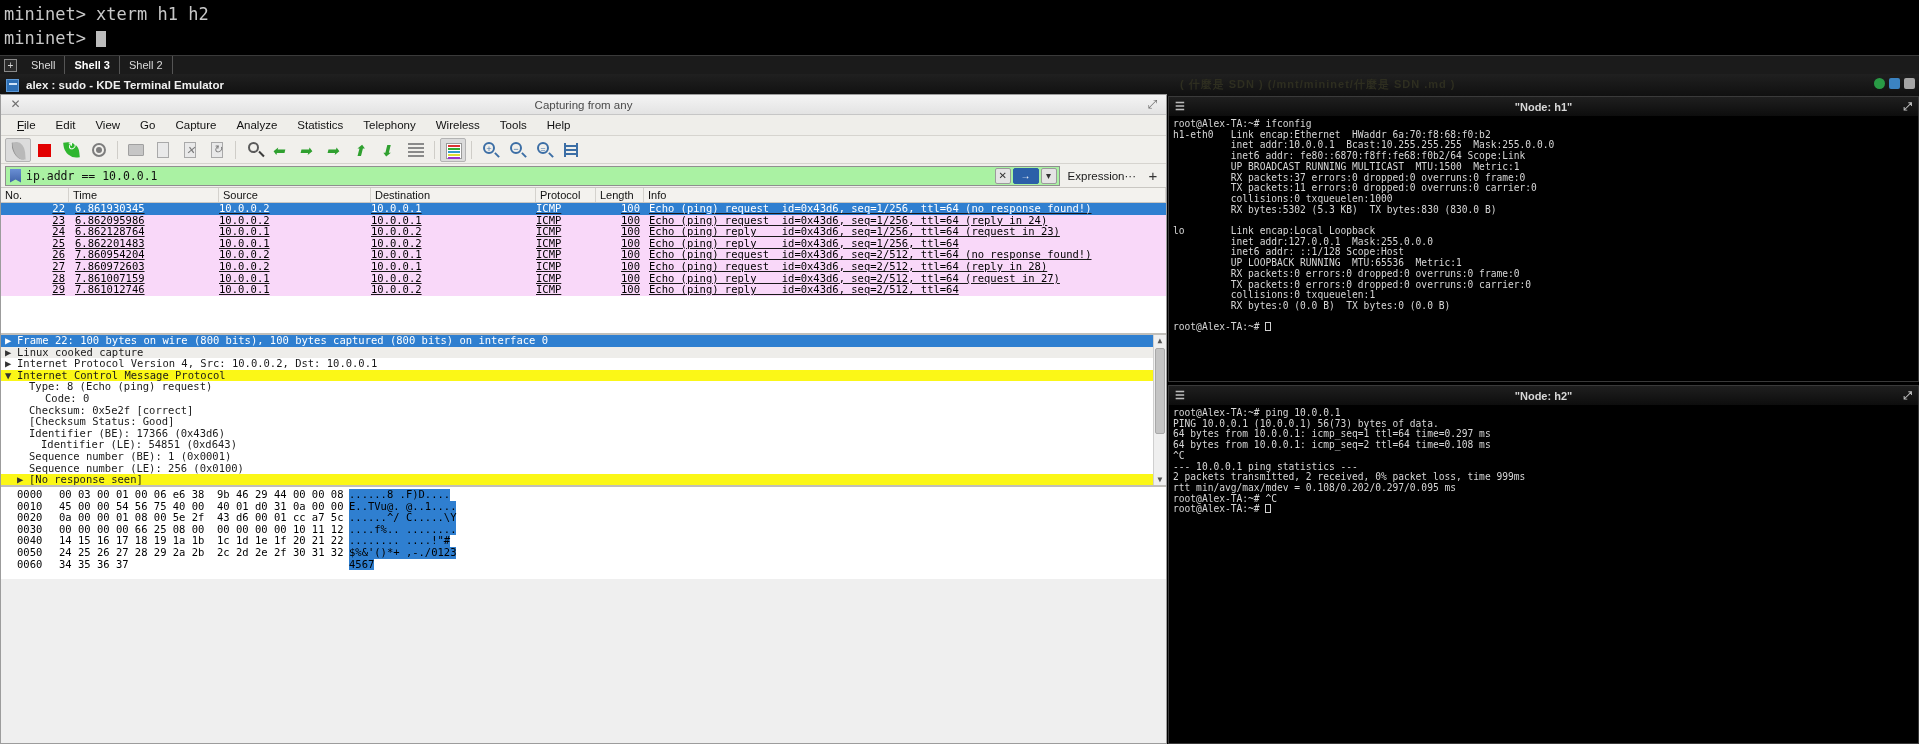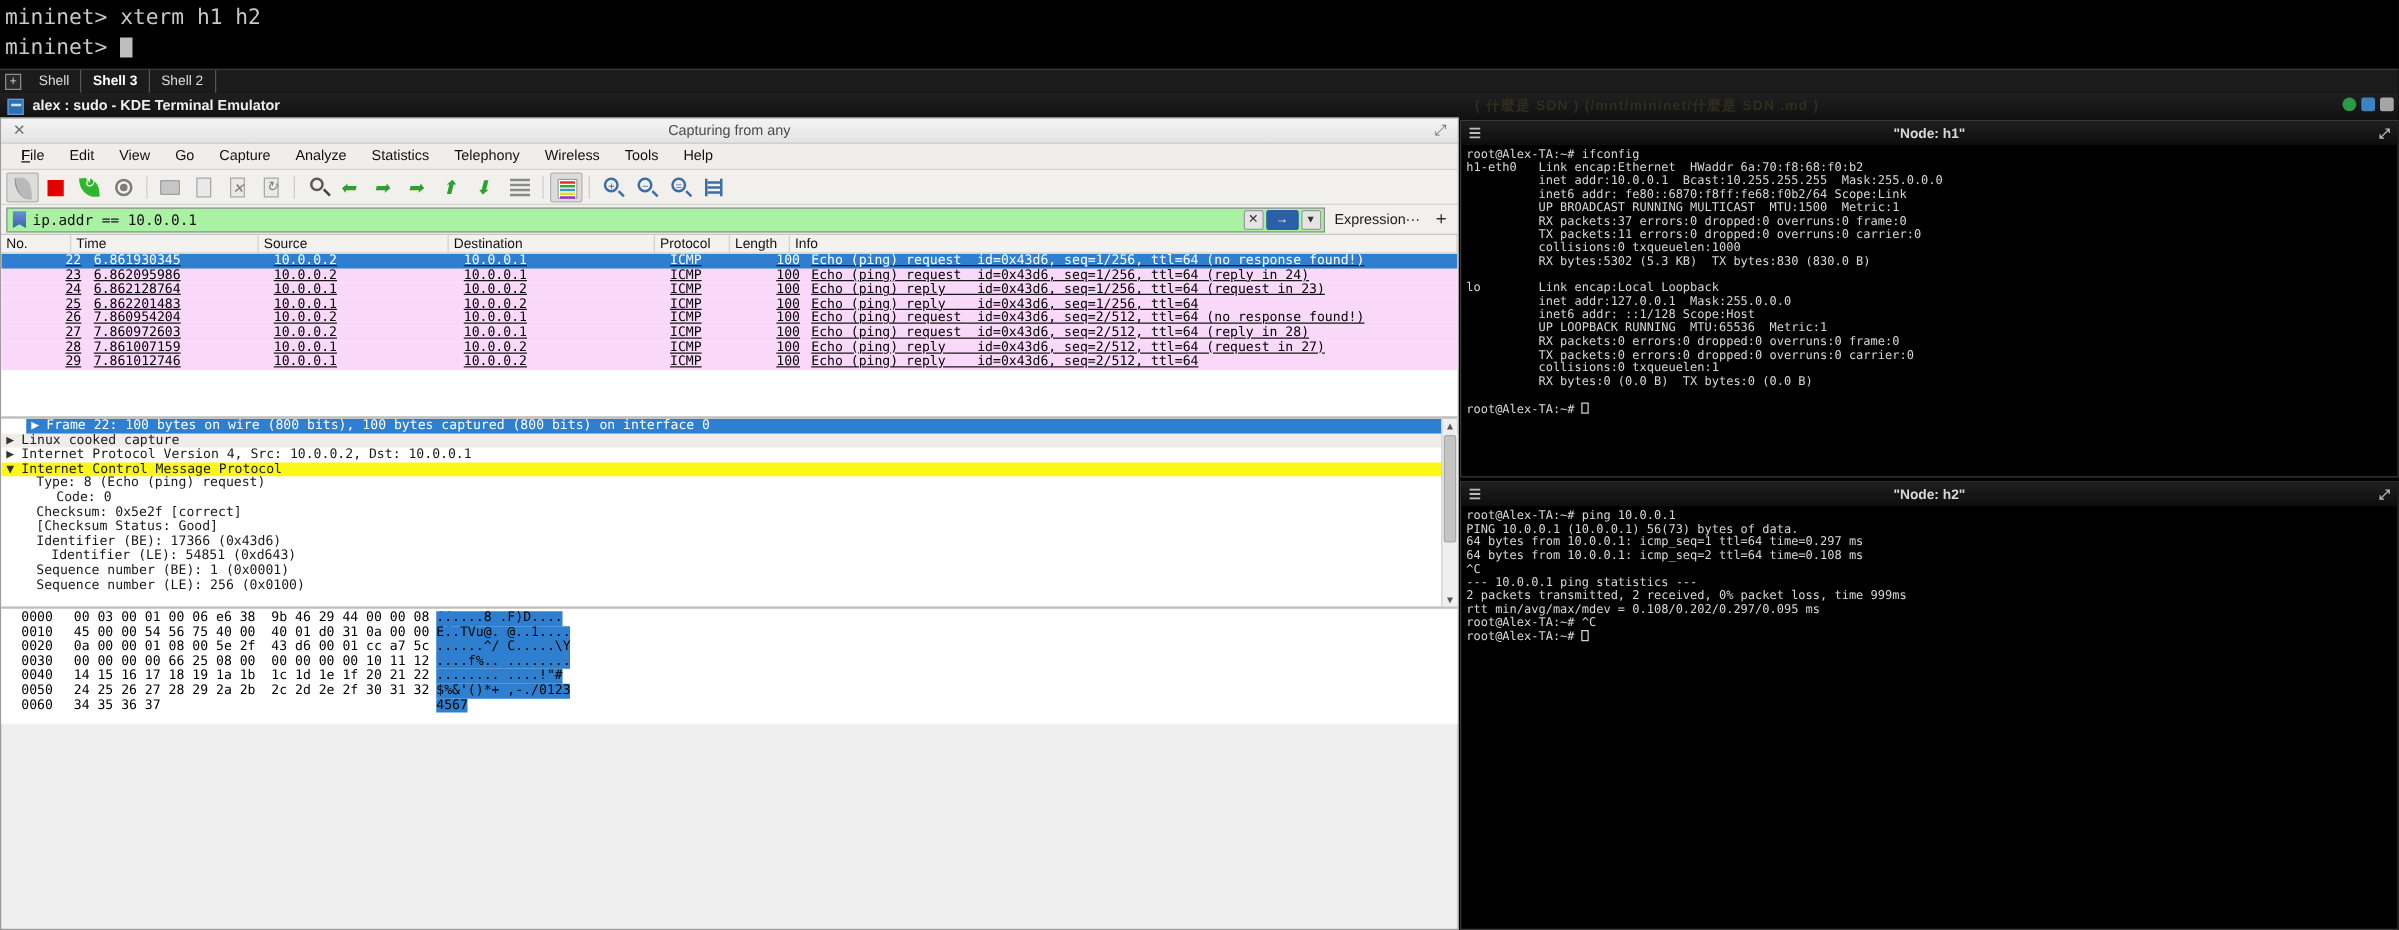--- a/index.html
+++ b/index.html
@@ -195,21 +195,21 @@
   .prow .c-len { width: 48px; text-align: right; padding-right: 4px; }
   .prow .c-info { flex: 1; padding-left: 5px; }
 
   
   .pkt-detail {
     height: 152px; background: #fff; border-top: 2px solid #c1bfba;
     overflow: hidden; position: relative;
     font-family: "DejaVu Sans Mono", monospace; font-size: 10.5px;
   }
   .drow { height: 11.6px; line-height: 11.6px; white-space: pre; padding-left: 4px; }
-  .drow.sel { background: #2f7fd0; color: #fff; margin-left: 20px; }
+  .drow.sel { background: #2f7fd0; color: #fff; }
   .drow.yellow { background: #fbf717; }
   .drow .tw { display: inline-block; width: 12px; color: #333; }
   .drow.sel .tw { color: #fff; }
 
   
   .pkt-bytes {
     height: 94px; background: #fff; border-top: 2px solid #c1bfba;
     font-family: "DejaVu Sans Mono", monospace; font-size: 10.5px;
     padding: 2px 0 0 4px; overflow: hidden;
   }
@@ -393,21 +393,21 @@
           <span class="fbtn">✕</span>
           <span class="fbtn blue wide">→</span>
           <span class="fbtn">▾</span>
         </span>
       </div>
       <span class="expr">Expression···</span>
       <span class="plus">+</span>
     </div>
 
     <div class="pkt-head">
-      <div style="width:56px">No.</div>
+      <div style="width:68px">No.</div>
       <div style="width:150px">Time</div>
       <div style="width:152px">Source</div>
       <div style="width:165px">Destination</div>
       <div style="width:60px">Protocol</div>
       <div style="width:48px">Length</div>
       <div style="flex:1">Info</div>
     </div>
 
     <div class="pkt-list">
       <div class="prow sel">
@@ -490,20 +490,21 @@
       <div class="drow"><span class="tw">▶</span><span>Internet Protocol Version 4, Src: 10.0.0.2, Dst: 10.0.0.1</span></div>
       <div class="drow yellow"><span class="tw">▼</span><span>Internet Control Message Protocol</span></div>
       <div class="drow" style="padding-left:28px"><span>Type: 8 (Echo (ping) request)</span></div>
       <div class="drow" style="padding-left:44px"><span>Code: 0</span></div>
       <div class="drow" style="padding-left:28px"><span>Checksum: 0x5e2f [correct]</span></div>
       <div class="drow" style="padding-left:28px"><span>[Checksum Status: Good]</span></div>
       <div class="drow" style="padding-left:28px"><span>Identifier (BE): 17366 (0x43d6)</span></div>
       <div class="drow" style="padding-left:40px"><span>Identifier (LE): 54851 (0xd643)</span></div>
       <div class="drow" style="padding-left:28px"><span>Sequence number (BE): 1 (0x0001)</span></div>
       <div class="drow" style="padding-left:28px"><span>Sequence number (LE): 256 (0x0100)</span></div>
+      <div class="drow yellow" style="padding-left:16px"><span class="tw">▶</span><span>[No response seen]</span></div>
 
       <div class="scrollbar-v">
         <div class="ar" style="top:0">▲</div>
         <div class="thumb" style="top:13px; height:86px"></div>
         <div class="ar" style="bottom:0">▼</div>
       </div>
     </div>
 
     <div class="pkt-bytes">
       <div class="brow">

